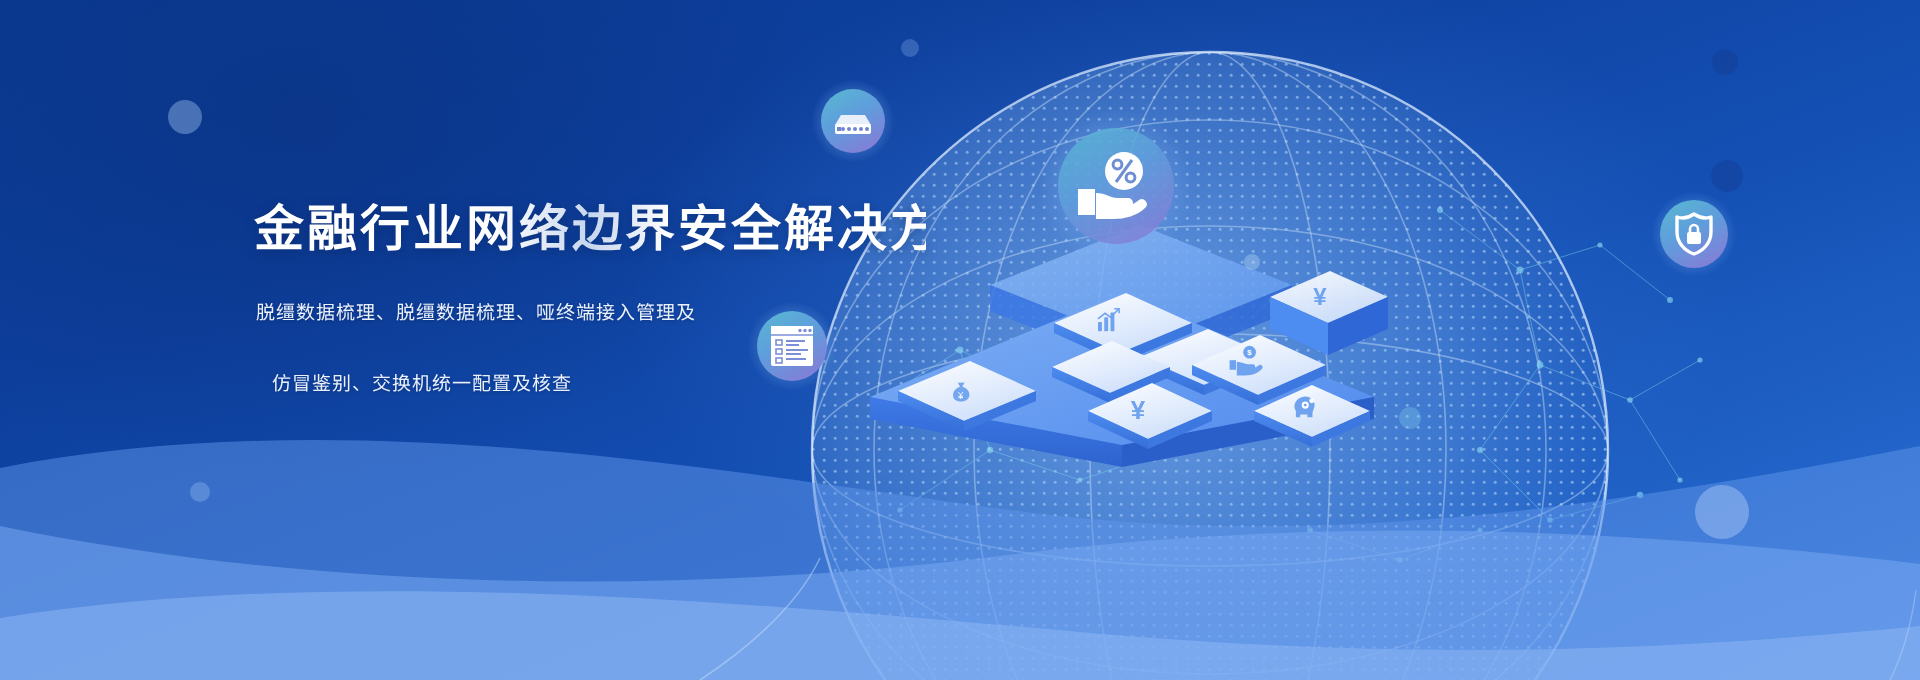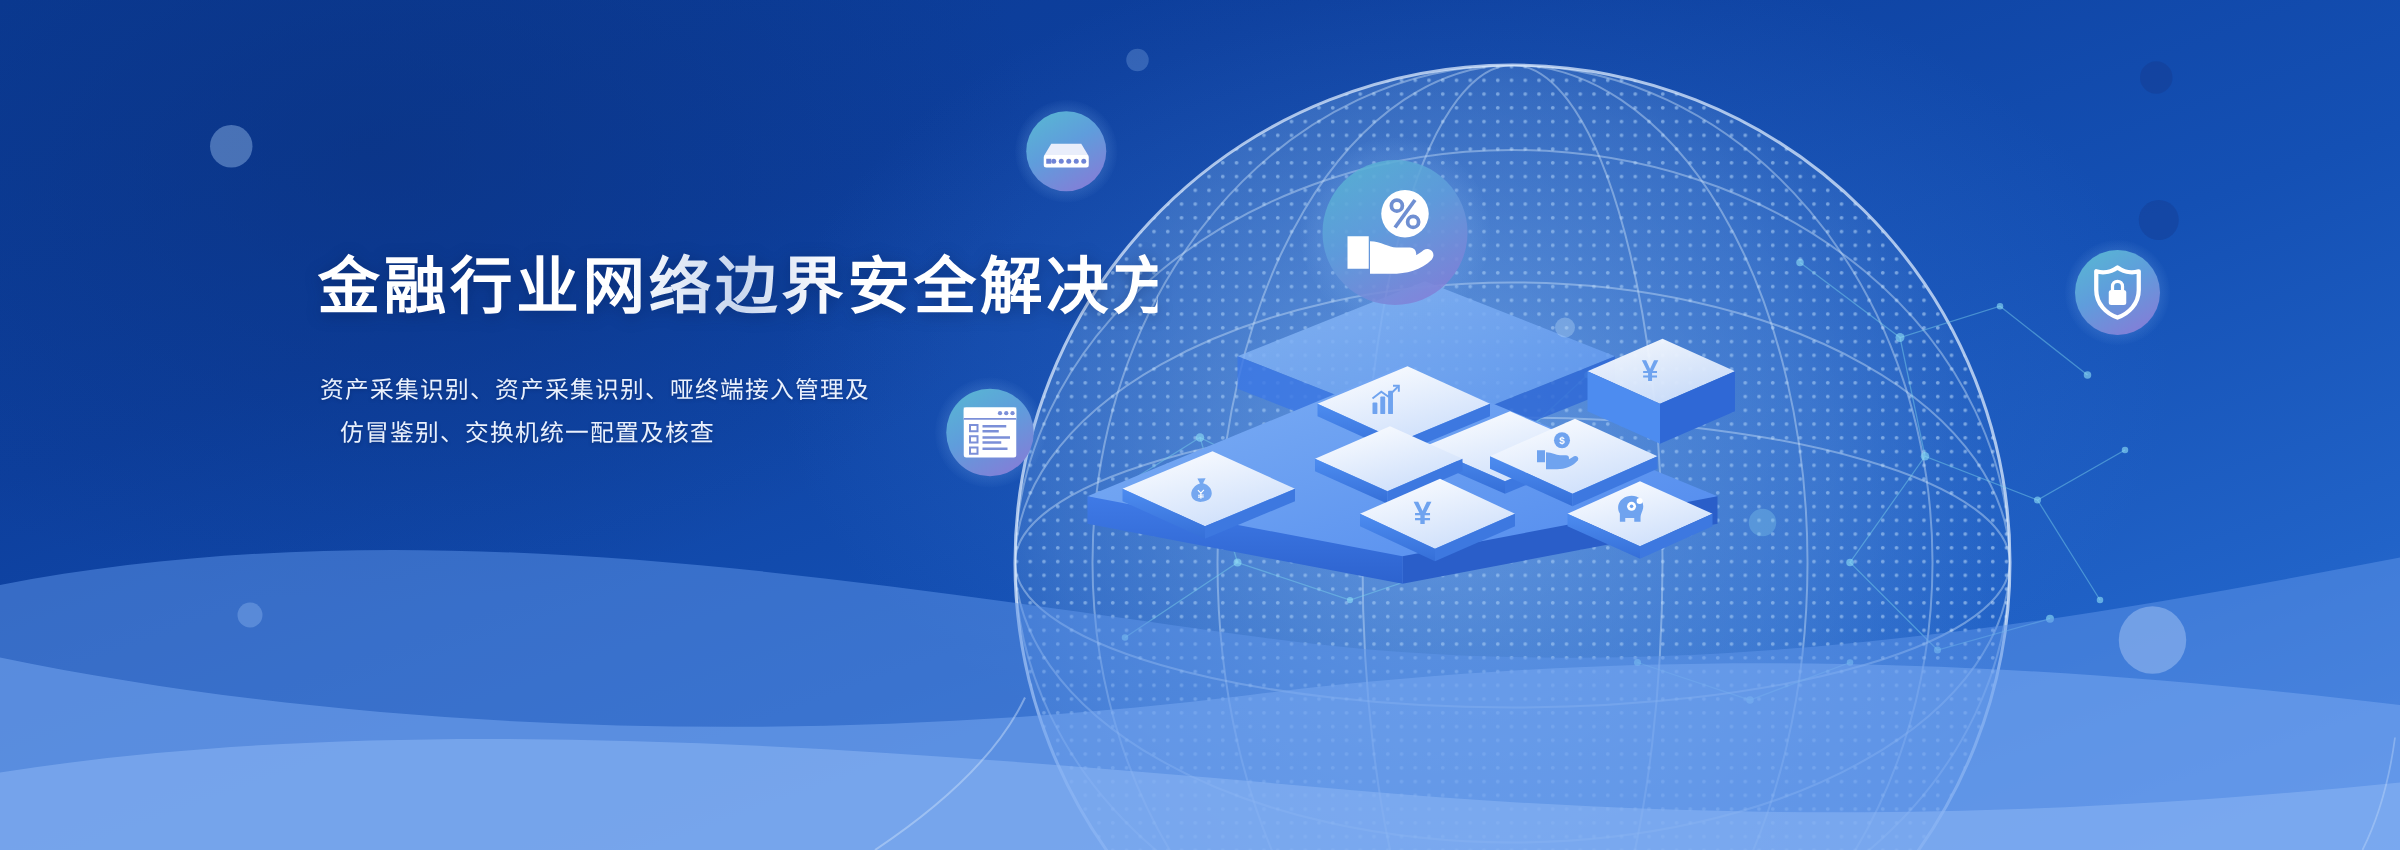--- a/index.html
+++ b/index.html
@@ -57,21 +57,21 @@
   .sub{
     margin:36px 0 0 6px;
     color:#eaf1fd;
     font-size:19px;
     line-height:35px;
     letter-spacing:1px;
     font-weight:400;
     text-shadow:0 1px 3px rgba(5,26,74,.35);
   }
   .sub div{white-space:nowrap;}
-  .sub div + div{text-indent:16px;}
+  .sub div + div{text-indent:16px;margin-top:36px;}
 </style>
 </head>
 <body>
 
 <div class="stage">
 
   <div class="bg-glow"></div>
 
   <svg class="globe" viewBox="0 0 820 820">
     <defs>
@@ -337,18 +337,18 @@
     <path d="M0 118 C340 52 700 118 1010 160 C1330 204 1640 150 1920 96 L1920 330 L0 330 Z" fill="#5f95ea" fill-opacity=".50"></path>
     <path d="M0 176 C300 238 660 248 1000 206 C1350 162 1650 182 1920 214 L1920 330 L0 330 Z" fill="#79a9f1" fill-opacity=".52"></path>
     <path d="M0 268 C330 216 720 250 1080 282 C1420 312 1680 300 1920 276 L1920 330 L0 330 Z" fill="#8cb7f4" fill-opacity=".55"></path>
     <path d="M700 330 C760 290 800 250 820 208" fill="none" stroke="#cfe2fb" stroke-opacity=".45" stroke-width="1.6"></path>
     <path d="M1890 330 C1905 300 1912 270 1916 240" fill="none" stroke="#cfe2fb" stroke-opacity=".35" stroke-width="1.4"></path>
   </svg>
 
   <div class="copy">
     <h1 class="headline">金融行业网络边界安全解决方案</h1>
     <div class="sub">
-      <div>资产采集识别、资产采集识别、哑终端接入管理及</div>
+      <div>脱缰数据梳理、脱缰数据梳理、哑终端接入管理及</div>
       <div>仿冒鉴别、交换机统一配置及核查</div>
     </div>
   </div>
 
 </div>
 
 </body></html>

